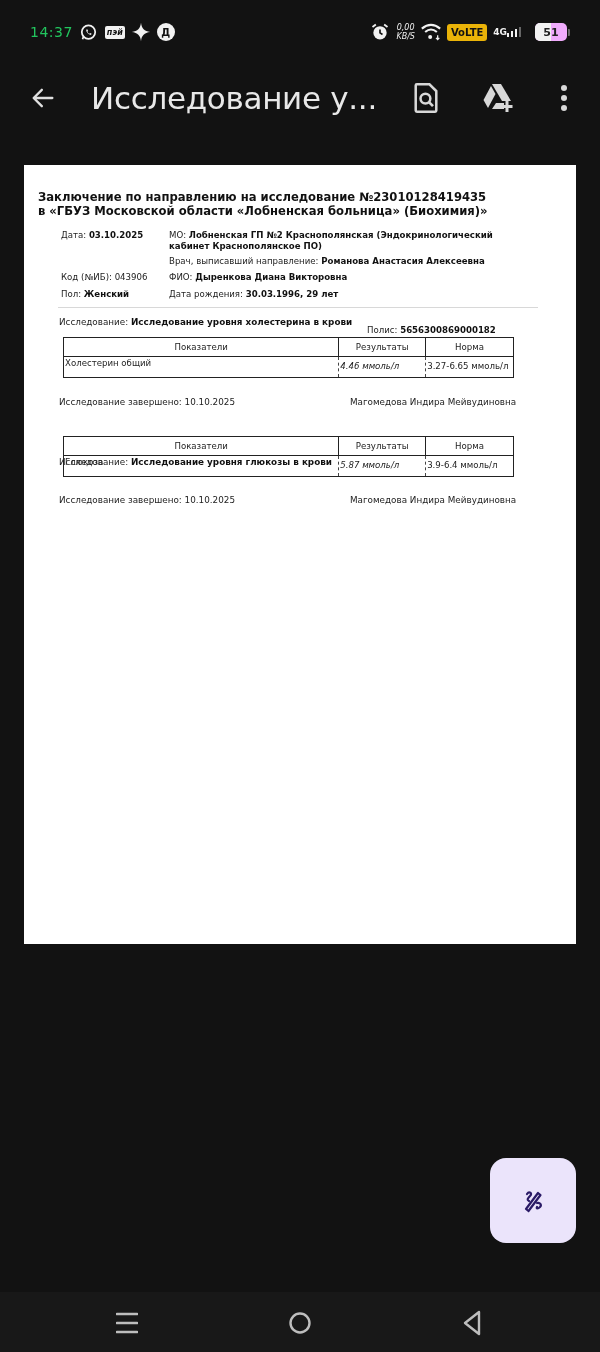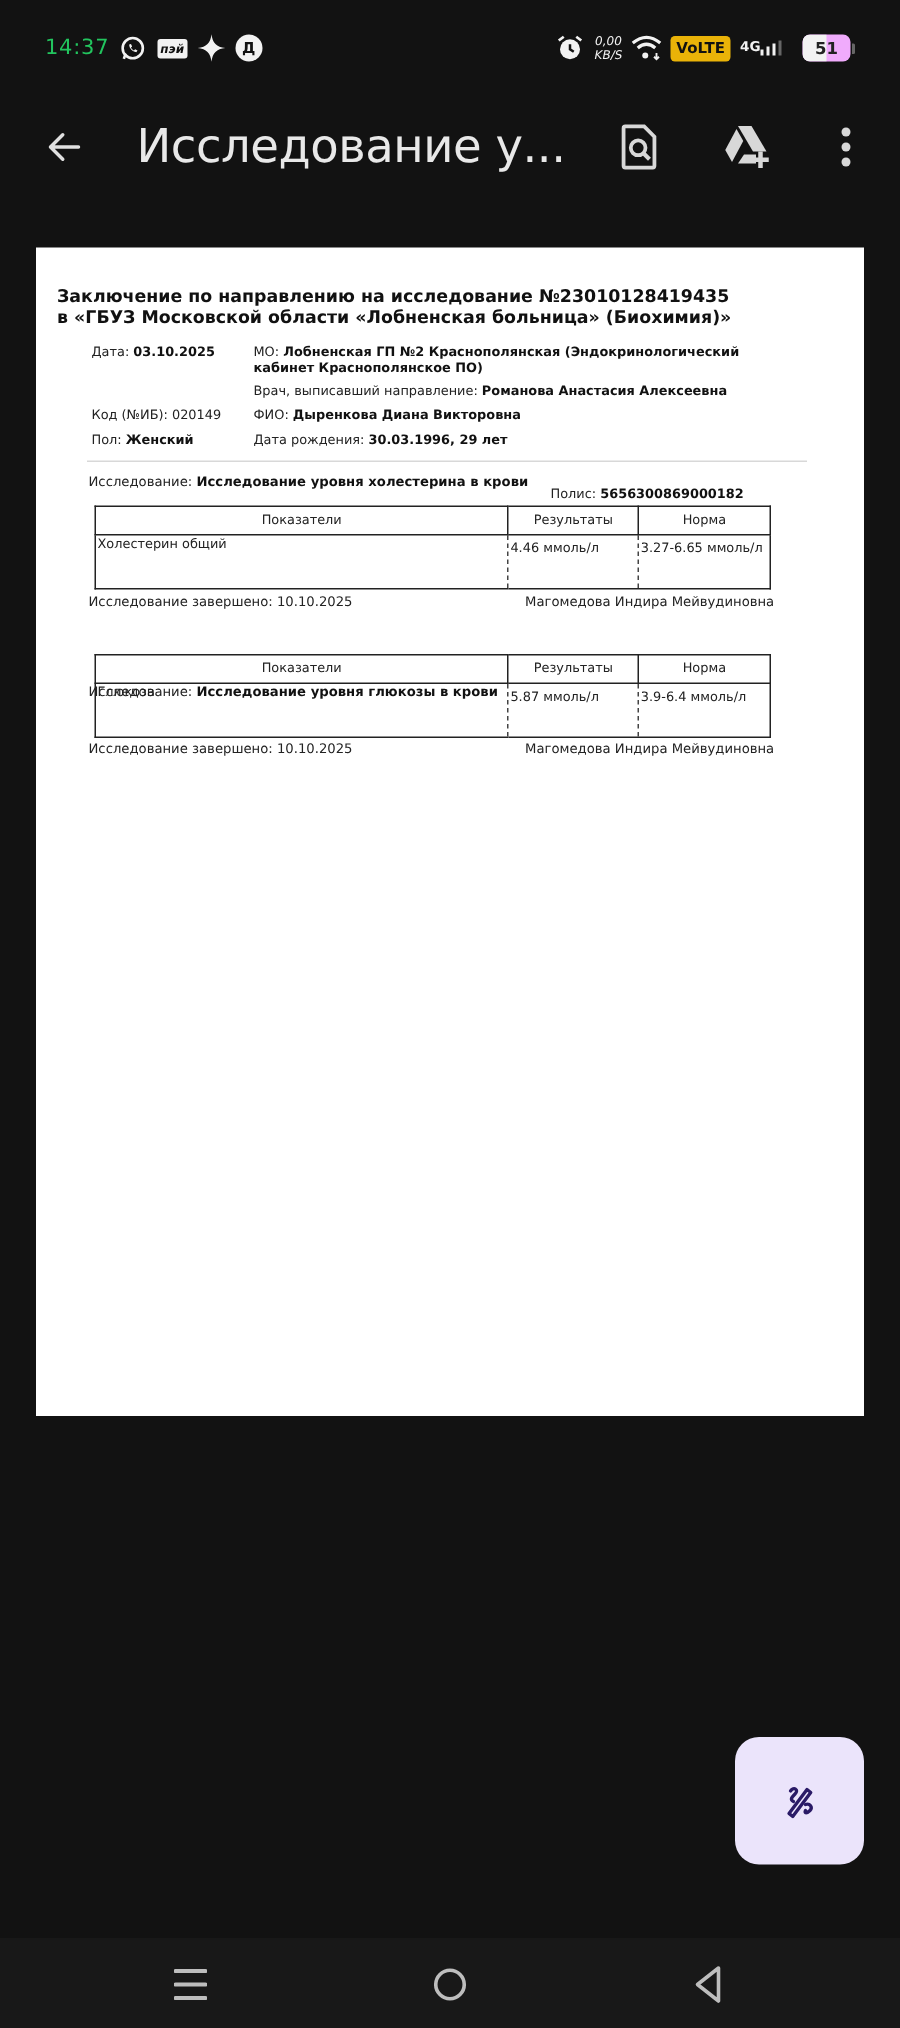--- a/index.html
+++ b/index.html
@@ -38,23 +38,23 @@
     .doc-title { position: absolute; top: 25px; left: 14px; width: 100%; text-align: left; font-size: 11.6px; font-weight: bold; line-height: 14px; color: #111; }
     .meta { position: absolute; font-size: 8.6px; color: #222; line-height: 11px; white-space: nowrap; }
     .meta b { color: #111; }
     .hr { position: absolute; left: 34px; width: 480px; top: 142px; height: 1px; background: #d8d8d8; }
 
     .study-label { position: absolute; left: 35px; font-size: 8.8px; color: #222; white-space: nowrap; }
     .study-label b { color: #111; }
 
     table.res { position: absolute; left: 39px; width: 451px; border-collapse: collapse; font-size: 8.6px; color: #222; }
     table.res th { border: 1.3px solid #222; font-weight: normal; height: 19px; text-align: center; padding: 0; }
-    table.res td { height: 36px; padding: 0 1px; vertical-align: top; text-align: left; border-bottom: 1.3px solid #222; margin-left: 45px; }
+    table.res td { height: 21px; padding: 0 1px; vertical-align: top; text-align: left; border-bottom: 1.3px solid #222; margin-left: 45px; }
     table.res td.c1 { border-left: 1.3px solid #222; padding-top: 1px; }
-    table.res td.c2 { border-left: 1px dashed #444; padding-top: 4px; }
+    table.res td.c2 { border-left: 1px dashed #444; padding-top: 4px; font-style: italic; }
     table.res td.c3 { border-left: 1px dashed #444; border-right: 1.3px solid #222; padding-top: 4px; }
     table.res col.w1 { width: 276px; }
     table.res col.w2 { width: 87px; }
     table.res col.w3 { width: 88px; }
 
     .done { position: absolute; left: 35px; font-size: 8.8px; color: #222; white-space: nowrap; }
     .signer { position: absolute; left: 326px; font-size: 8.8px; color: #222; white-space: nowrap; }
 
     
     .fab { position: absolute; left: 490px; top: 1158px; width: 86px; height: 85px; border-radius: 16px; background: #ebe4fb; display: flex; align-items: center; justify-content: center; cursor: pointer; }
@@ -167,21 +167,21 @@
     <span>Дата:</span> <b>03.10.2025</b>
   </div>
   <div class="meta" style="left:145px; top:65px;">
     <span>МО:</span> <b>Лобненская ГП №2 Краснополянская (Эндокринологический</b><br>
     <b>кабинет Краснополянское ПО)</b>
   </div>
   <div class="meta" style="left:145px; top:91px;">
     <span>Врач, выписавший направление:</span> <b>Романова Анастасия Алексеевна</b>
   </div>
   <div class="meta" style="left:37px; top:107px;">
-    <span>Код (№ИБ):</span> <span>020149</span>
+    <span>Код (№ИБ):</span> <span>043906</span>
   </div>
   <div class="meta" style="left:145px; top:107px;">
     <span>ФИО:</span> <b>Дыренкова Диана Викторовна</b>
   </div>
   <div class="meta" style="left:37px; top:124px;">
     <span>Пол:</span> <b>Женский</b>
   </div>
   <div class="meta" style="left:145px; top:124px;">
     <span>Дата рождения:</span> <b>30.03.1996, 29 лет</b>
   </div>

